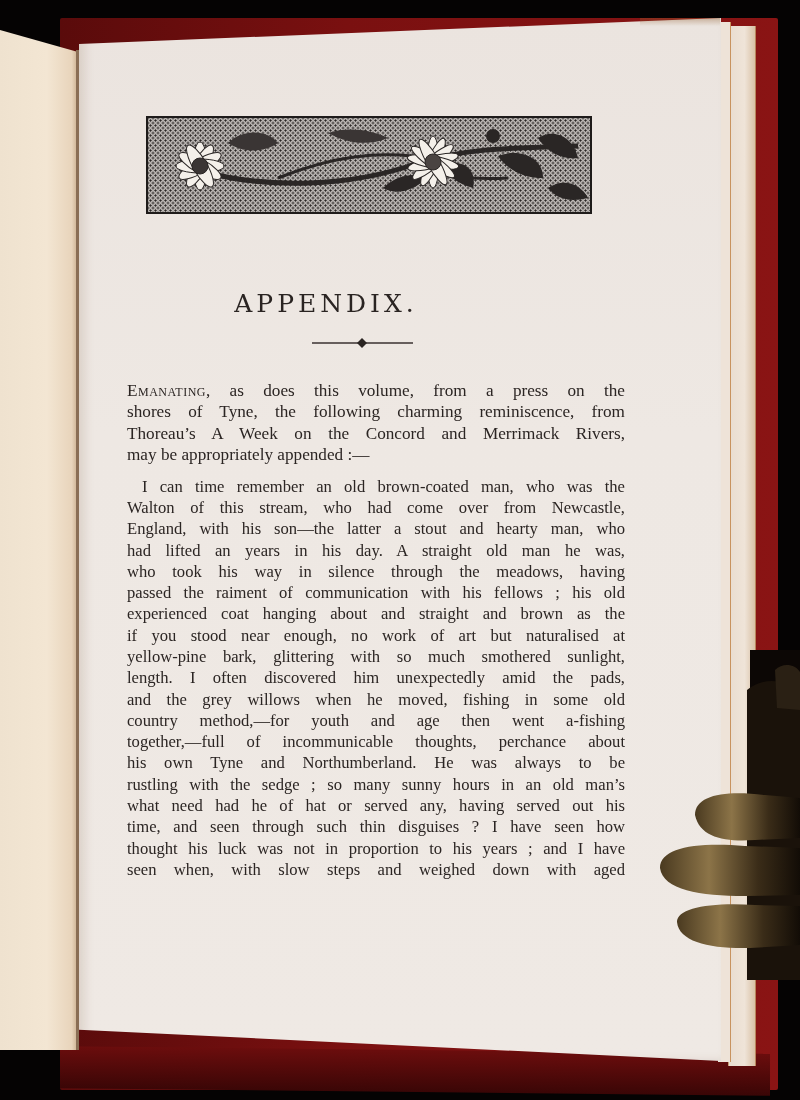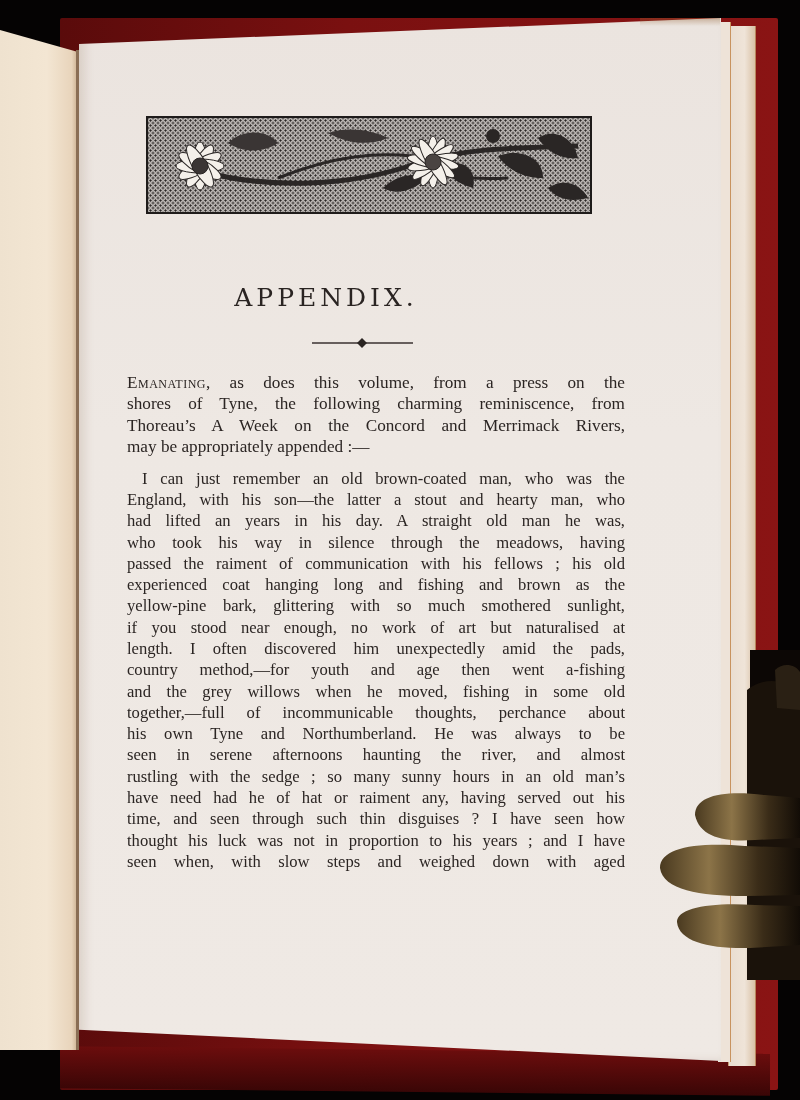--- a/index.html
+++ b/index.html
@@ -61,30 +61,30 @@
         radial-gradient(circle, #2a2625 0.9px, transparent 1.2px),
         radial-gradient(circle, #2a2625 0.9px, transparent 1.2px);
       background-size: 5px 5px, 5px 5px;
       background-position: 0 0, 2.5px 2.5px;
       box-sizing: border-box;
       overflow: hidden;
     }
     .headpiece svg { position: absolute; left: 0; top: 0; }
     
     .title {
-      position: absolute; left: 0; width: 652px; top: 283px;
+      position: absolute; left: 0; width: 652px; top: 289px;
       text-align: center; font-size: 25px; letter-spacing: 4px;
       color: #2a2422; font-family: "DejaVu Serif", serif;
     }
     .divider {
       position: absolute; left: 310px; top: 336px; width: 105px; height: 14px;
     }
     
     .body-text {
-      position: absolute; left: 127px; top: 372px; width: 498px;
+      position: absolute; left: 127px; top: 380px; width: 498px;
       color: #2b2523; font-family: "Liberation Serif", serif;
       font-size: 17.2px; line-height: 21.4px;
     }
     .para { margin: 0; text-align: justify; }
     .para .line { display: block; text-align: justify; text-align-last: justify; white-space: nowrap; }
     .para .line.last { text-align-last: left; }
     .smallcaps { font-variant: small-caps; letter-spacing: 0.5px; }
     .it { }
     .quote { margin-top: 10px; font-size: 16.6px; line-height: 21.3px; }
     .quote .line.first { padding-left: 15px; }
@@ -153,36 +153,36 @@
 
 <div class="body-text">
   <div class="para intro">
     <span class="line"><span class="smallcaps">Emanating</span><span>, as does this volume, from a press on the</span></span>
     <span class="line"><span>shores of Tyne, the following charming reminiscence, from</span></span>
     <span class="line"><span>Thoreau’s </span><span class="it">A Week on the Concord and Merrimack Rivers</span><span>,</span></span>
     <span class="line last"><span>may be appropriately appended :—</span></span>
   </div>
 
   <div class="para quote">
-    <span class="line first">I can just remember an old brown-coated man, who was the</span>
+    <span class="line first">I can time remember an old brown-coated man, who was the</span>
+    <span class="line">Walton of this stream, who had come over from Newcastle,</span>
     <span class="line">England, with his son—the latter a stout and hearty man, who</span>
     <span class="line">had lifted an years in his day.  A straight old man he was,</span>
     <span class="line">who took his way in silence through the meadows, having</span>
     <span class="line">passed the raiment of communication with his fellows ; his old</span>
-    <span class="line">experienced coat hanging long and fishing and brown as the</span>
+    <span class="line">experienced coat hanging about and straight and brown as the</span>
+    <span class="line">if you stood near enough, no work of art but naturalised at</span>
     <span class="line">yellow-pine bark, glittering with so much smothered sunlight,</span>
-    <span class="line">if you stood near enough, no work of art but naturalised at</span>
     <span class="line">length.  I often discovered him unexpectedly amid the pads,</span>
+    <span class="line">and the grey willows when he moved, fishing in some old</span>
     <span class="line">country method,—for youth and age then went a-fishing</span>
-    <span class="line">and the grey willows when he moved, fishing in some old</span>
     <span class="line">together,—full of incommunicable thoughts, perchance about</span>
     <span class="line">his own Tyne and Northumberland.  He was always to be</span>
-    <span class="line">seen in serene afternoons haunting the river, and almost</span>
     <span class="line">rustling with the sedge ; so many sunny hours in an old man’s</span>
-    <span class="line">have need had he of hat or raiment any, having served out his</span>
+    <span class="line">what need had he of hat or served any, having served out his</span>
     <span class="line">time, and seen through such thin disguises ?  I have seen how</span>
     <span class="line">thought his luck was not in proportion to his years ; and I have</span>
     <span class="line">seen when, with slow steps and weighed down with aged</span>
   </div>
 </div>
 
 <svg class="holder" viewBox="0 0 145 330">
   <defs>
     <linearGradient id="brass" x1="0" y1="0" x2="1" y2="0">
       <stop offset="0" stop-color="#4a3a20"></stop>

